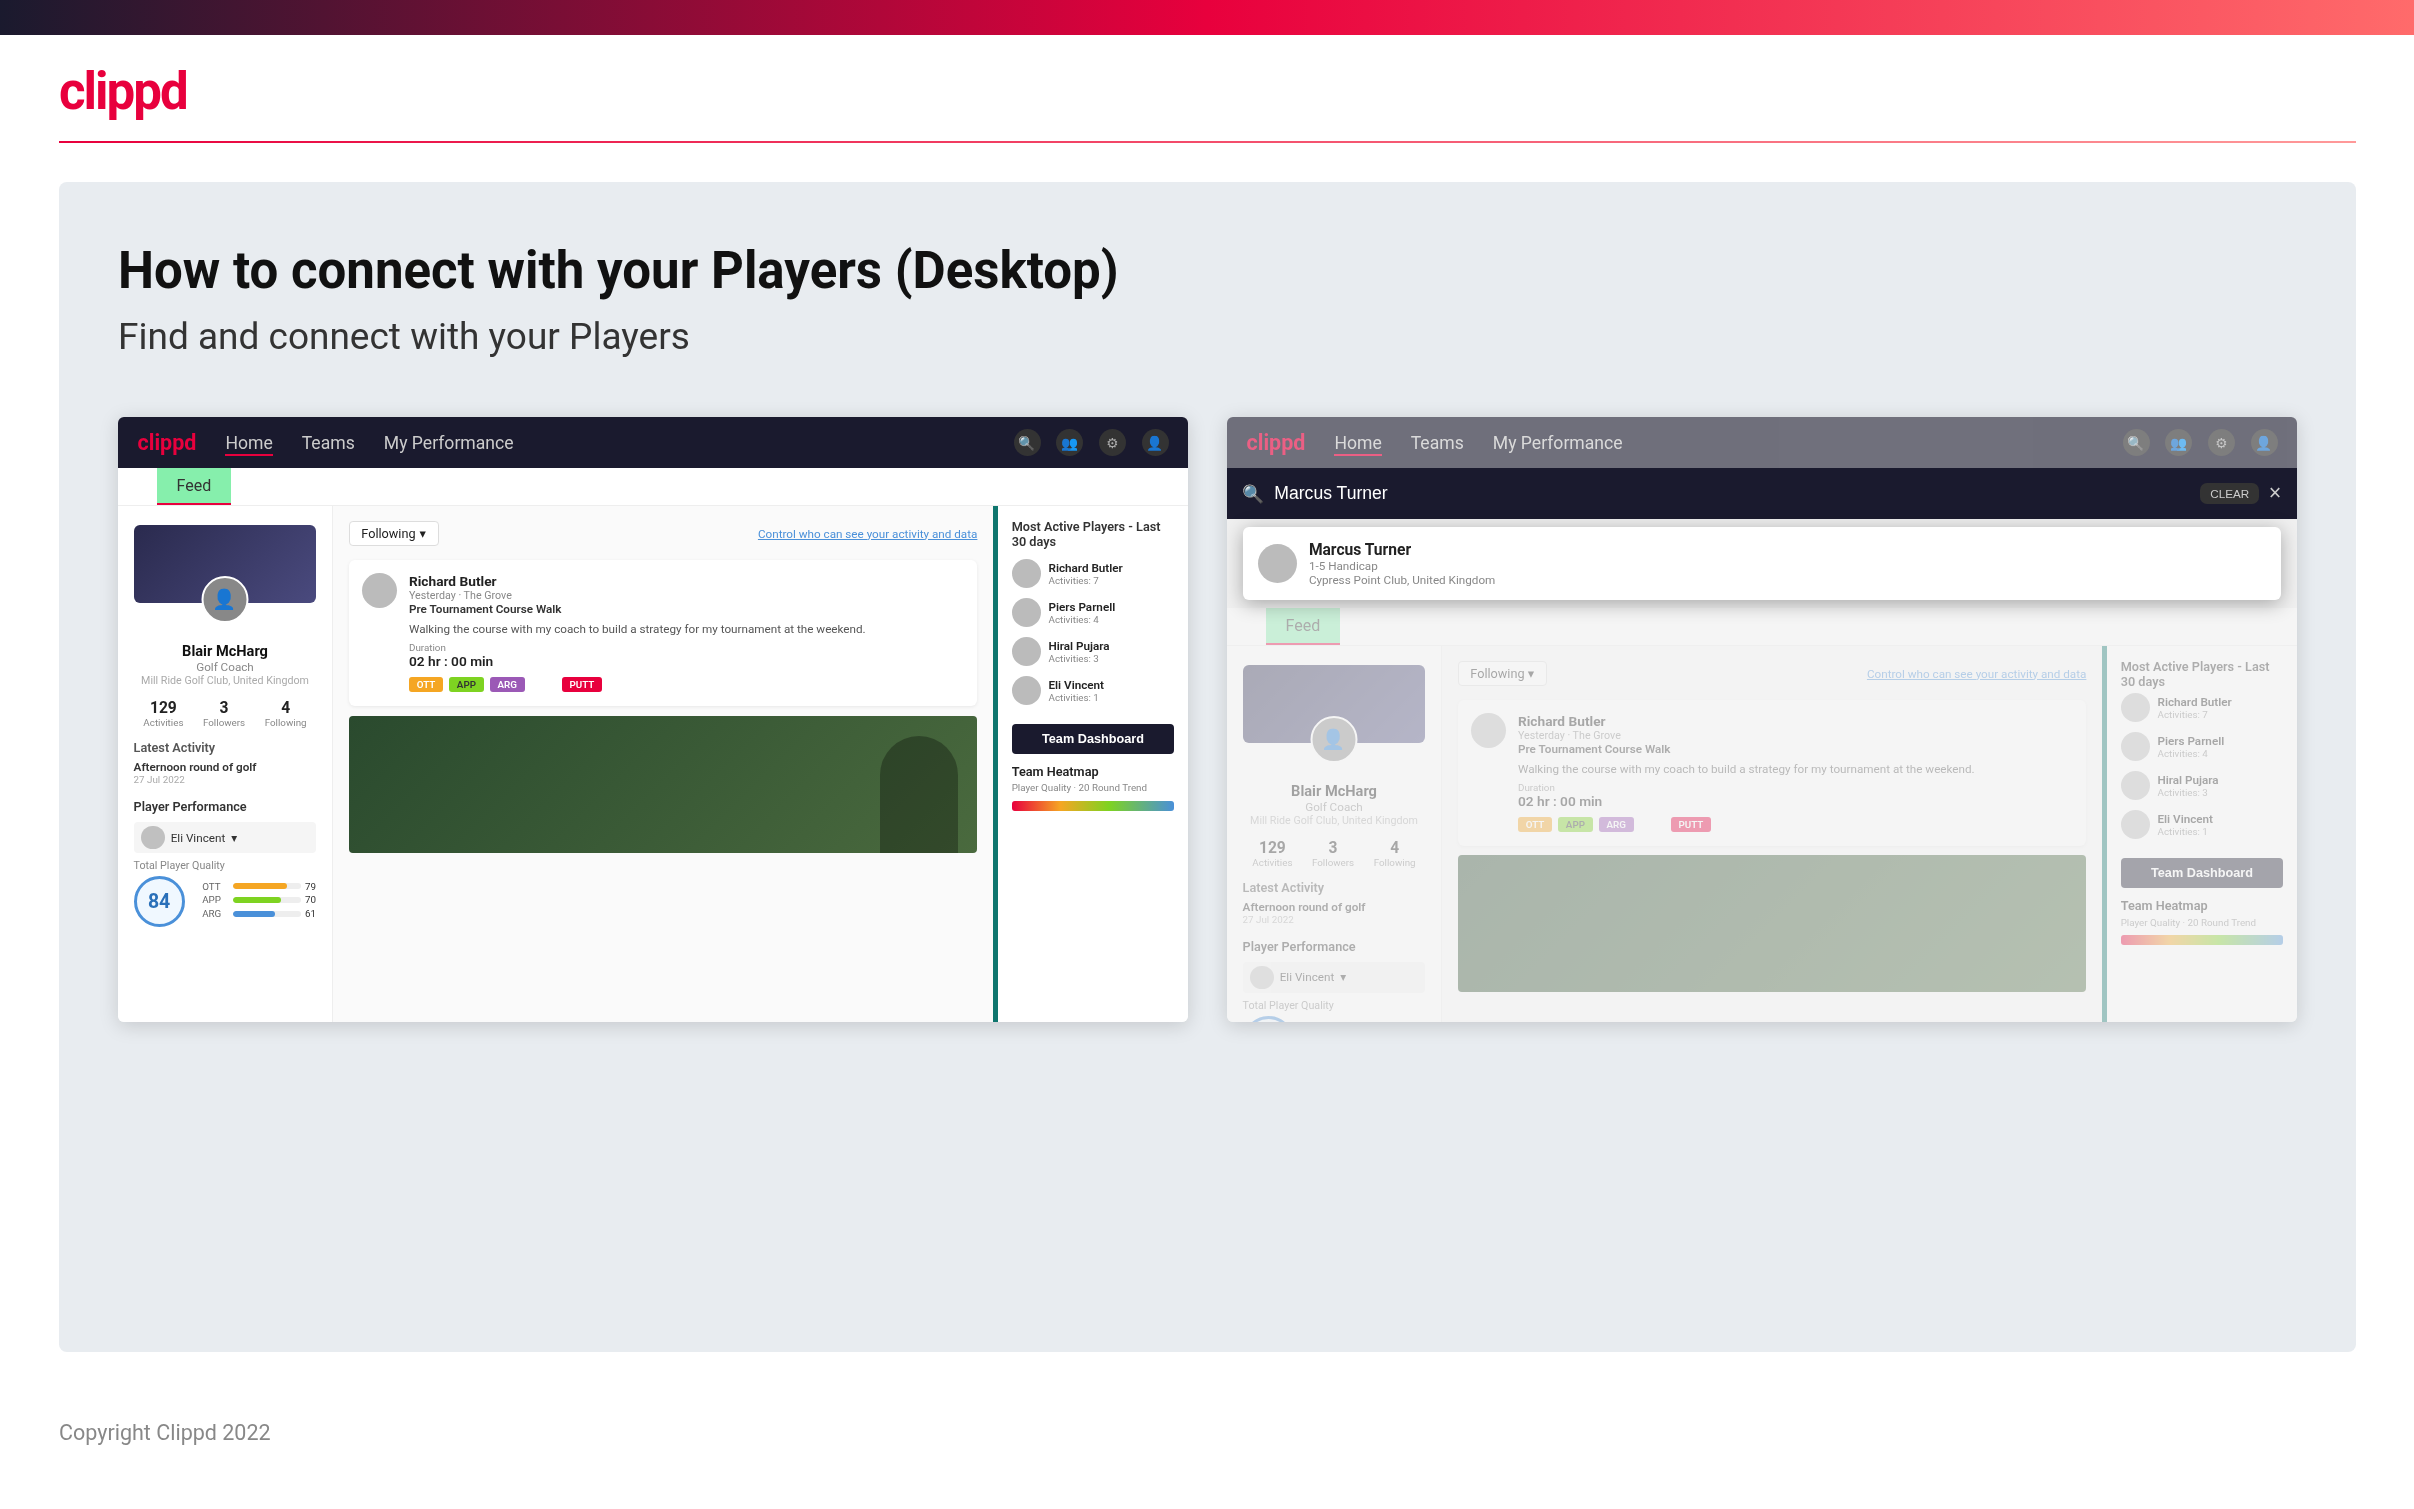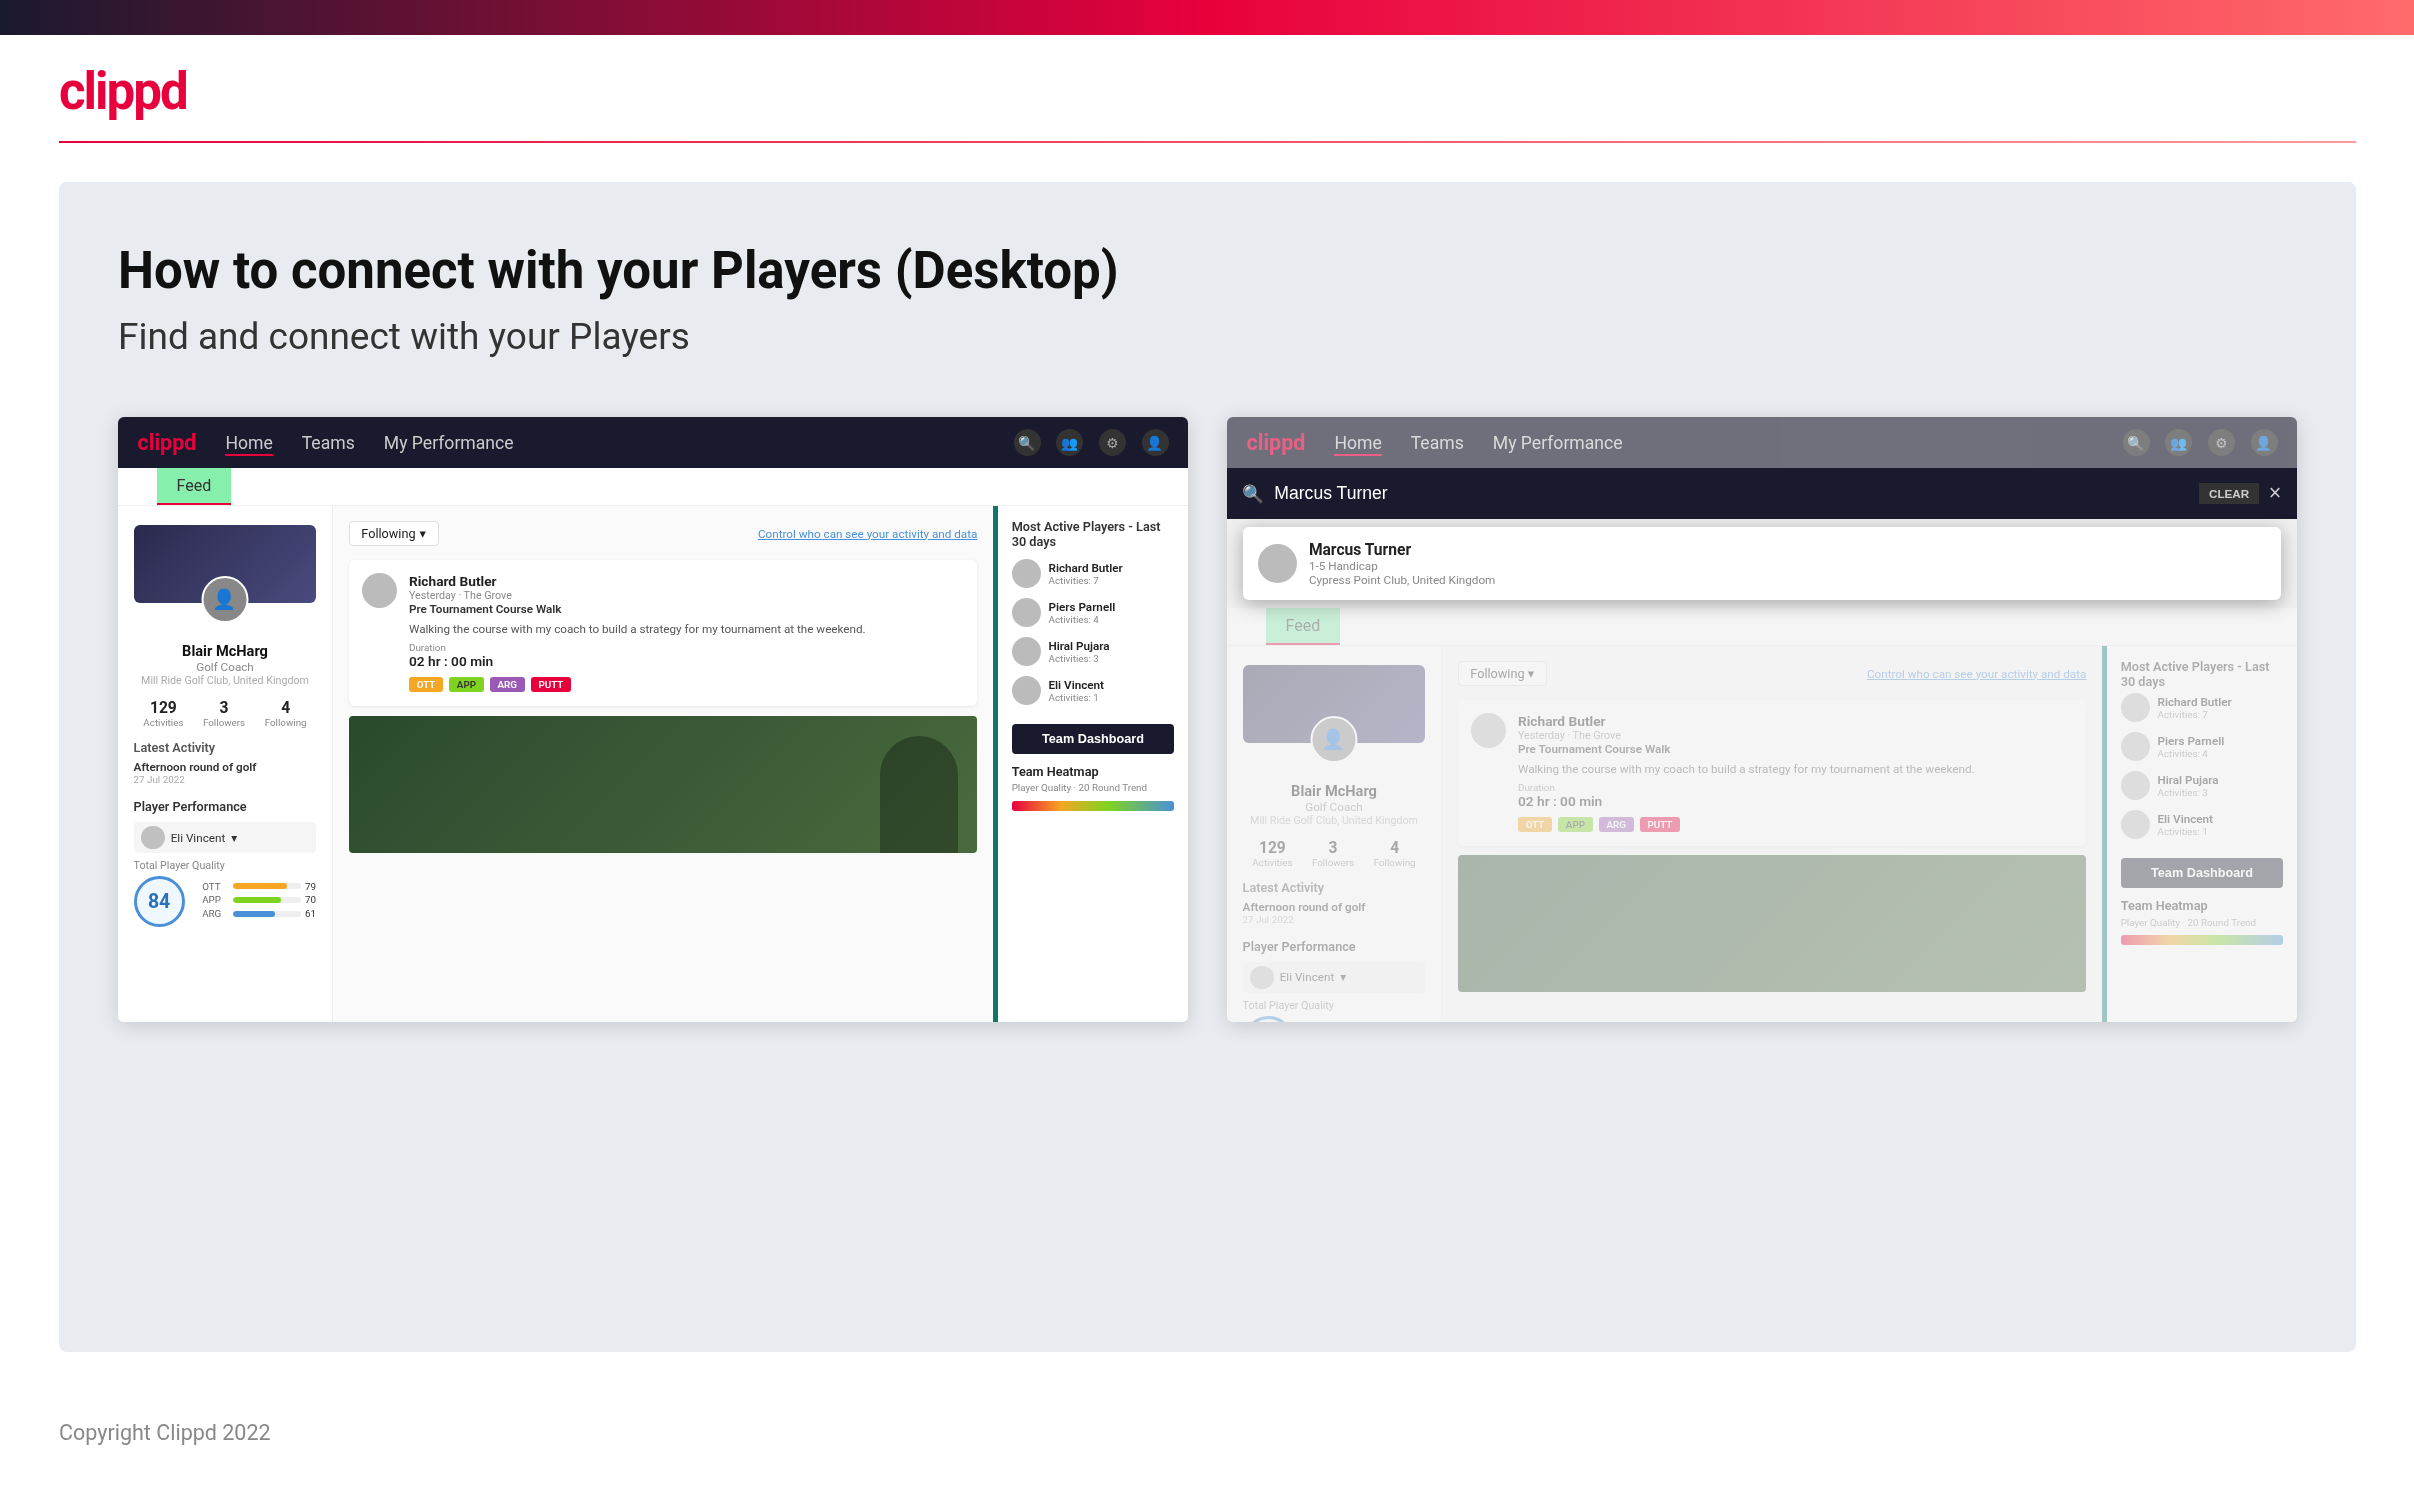--- a/index.html
+++ b/index.html
@@ -370,21 +370,21 @@
     .tag {
       font-size: 9.8px;
       padding: 2px 7.8px;
       border-radius: 2.9px;
       font-weight: 600;
       color: #fff;
     }
     .tag-ott { background: #f5a623; }
     .tag-app { background: #7ed321; color: #333; }
     .tag-arg { background: #9b59b6; }
-    .tag-putt { background: #e8003d; }
+    .tag-putt { background: #e8003d; margin-left: 31px; }
 
     
     .activity-img {
       width: 100%;
       height: 137px;
       background: linear-gradient(135deg, #2a4a2e, #4a6a3e);
       border-radius: 3.9px;
       margin-top: 9.8px;
       position: relative;
       overflow: hidden;
@@ -482,23 +482,23 @@
       border: none;
       color: #fff;
       font-size: 17.6px;
       outline: none;
     }
     .search-clear-btn {
       background: #333;
       color: #ccc;
       border: none;
       padding: 3.9px 9.8px;
-      border-radius: 0;
+      border-radius: 7px;
       font-size: 11.7px;
-      font-weight: 700;
+      font-weight: 400;
       cursor: pointer;
     }
     .search-close-btn {
       background: transparent;
       color: #ccc;
       border: none;
       font-size: 21.5px;
       cursor: pointer;
     }
     .search-dropdown {

